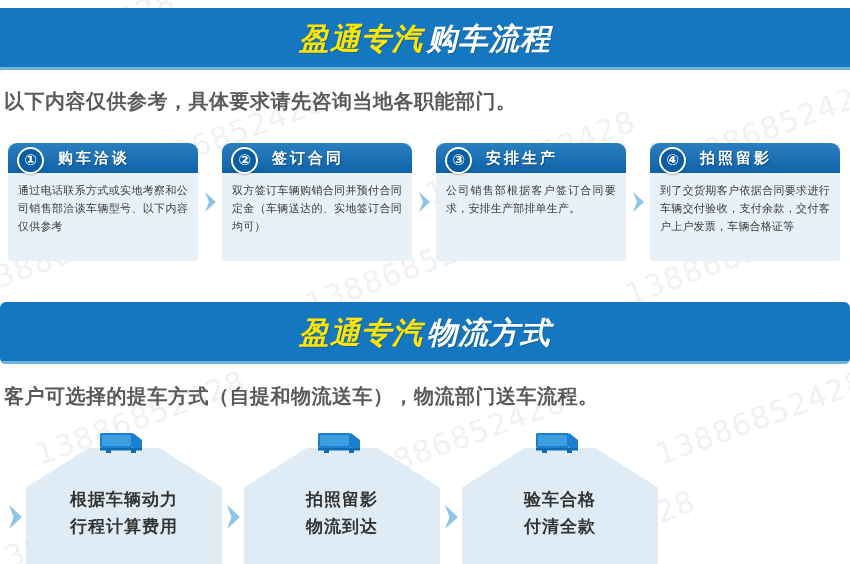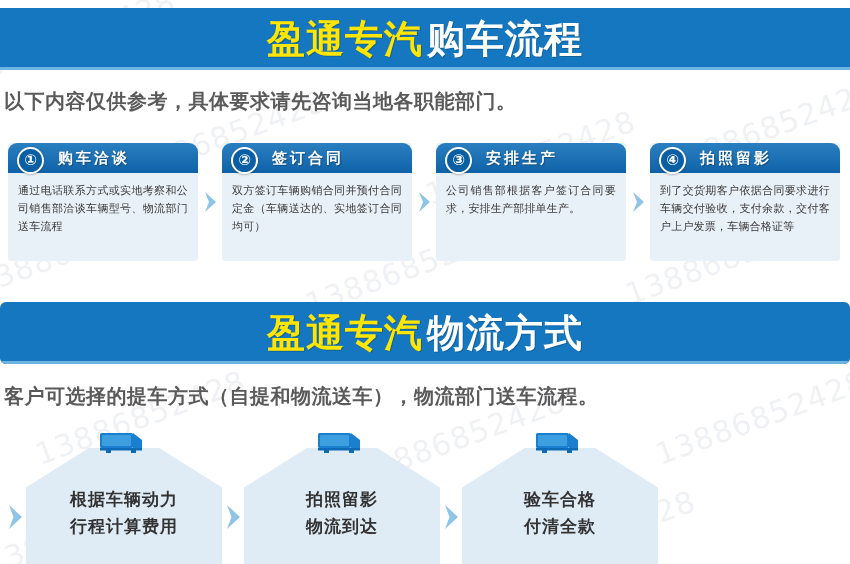--- a/index.html
+++ b/index.html
@@ -59,26 +59,27 @@
   .banner-inner {
     position: relative;
     z-index: 3;
     height: 100%;
     display: flex;
     align-items: center;
     justify-content: center;
   }
   .banner-title {
     font-family: "DejaVu Sans", "Liberation Sans", sans-serif;
-    font-size: 38px;
+    font-size: 30px;
     font-weight: bold;
     letter-spacing: 1px;
     line-height: 1;
     white-space: nowrap;
     text-shadow: 1px 1px 0 rgba(0,0,0,0.18);
+    font-style: italic;
   }
   .brand { color: #ffe500; }
   .suffix { color: #ffffff; margin-left: 4px; }
 
   #banner-1 { top: 8px;  height: 62px; }
   #banner-2 { top: 302px; height: 62px; border-radius: 6px; }
 
   
   .subtitle {
     position: absolute;
@@ -268,21 +269,21 @@
 
   <div class="subtitle" id="subtitle-1">以下内容仅供参考，具体要求请先咨询当地各职能部门。</div>
 
   <div class="steps-row">
 
     <div class="step-card">
       <div class="step-head">
         <div class="step-num">①</div>
         <div class="step-title">购车洽谈</div>
       </div>
-      <div class="step-body">通过电话联系方式或实地考察和公司销售部洽谈车辆型号、物流部门送车流程</div>
+      <div class="step-body">通过电话联系方式或实地考察和公司销售部洽谈车辆型号、以下内容仅供参考</div>
     </div>
 
     <div class="arrow-sep">
       <span class="chev">
         <svg width="15" height="22" viewBox="0 0 15 22">
             <path d="M2 1 L13 11 L2 21 L6 11 Z" fill="#8fc4e6"></path>
           </svg>
       </span>
     </div>
 

